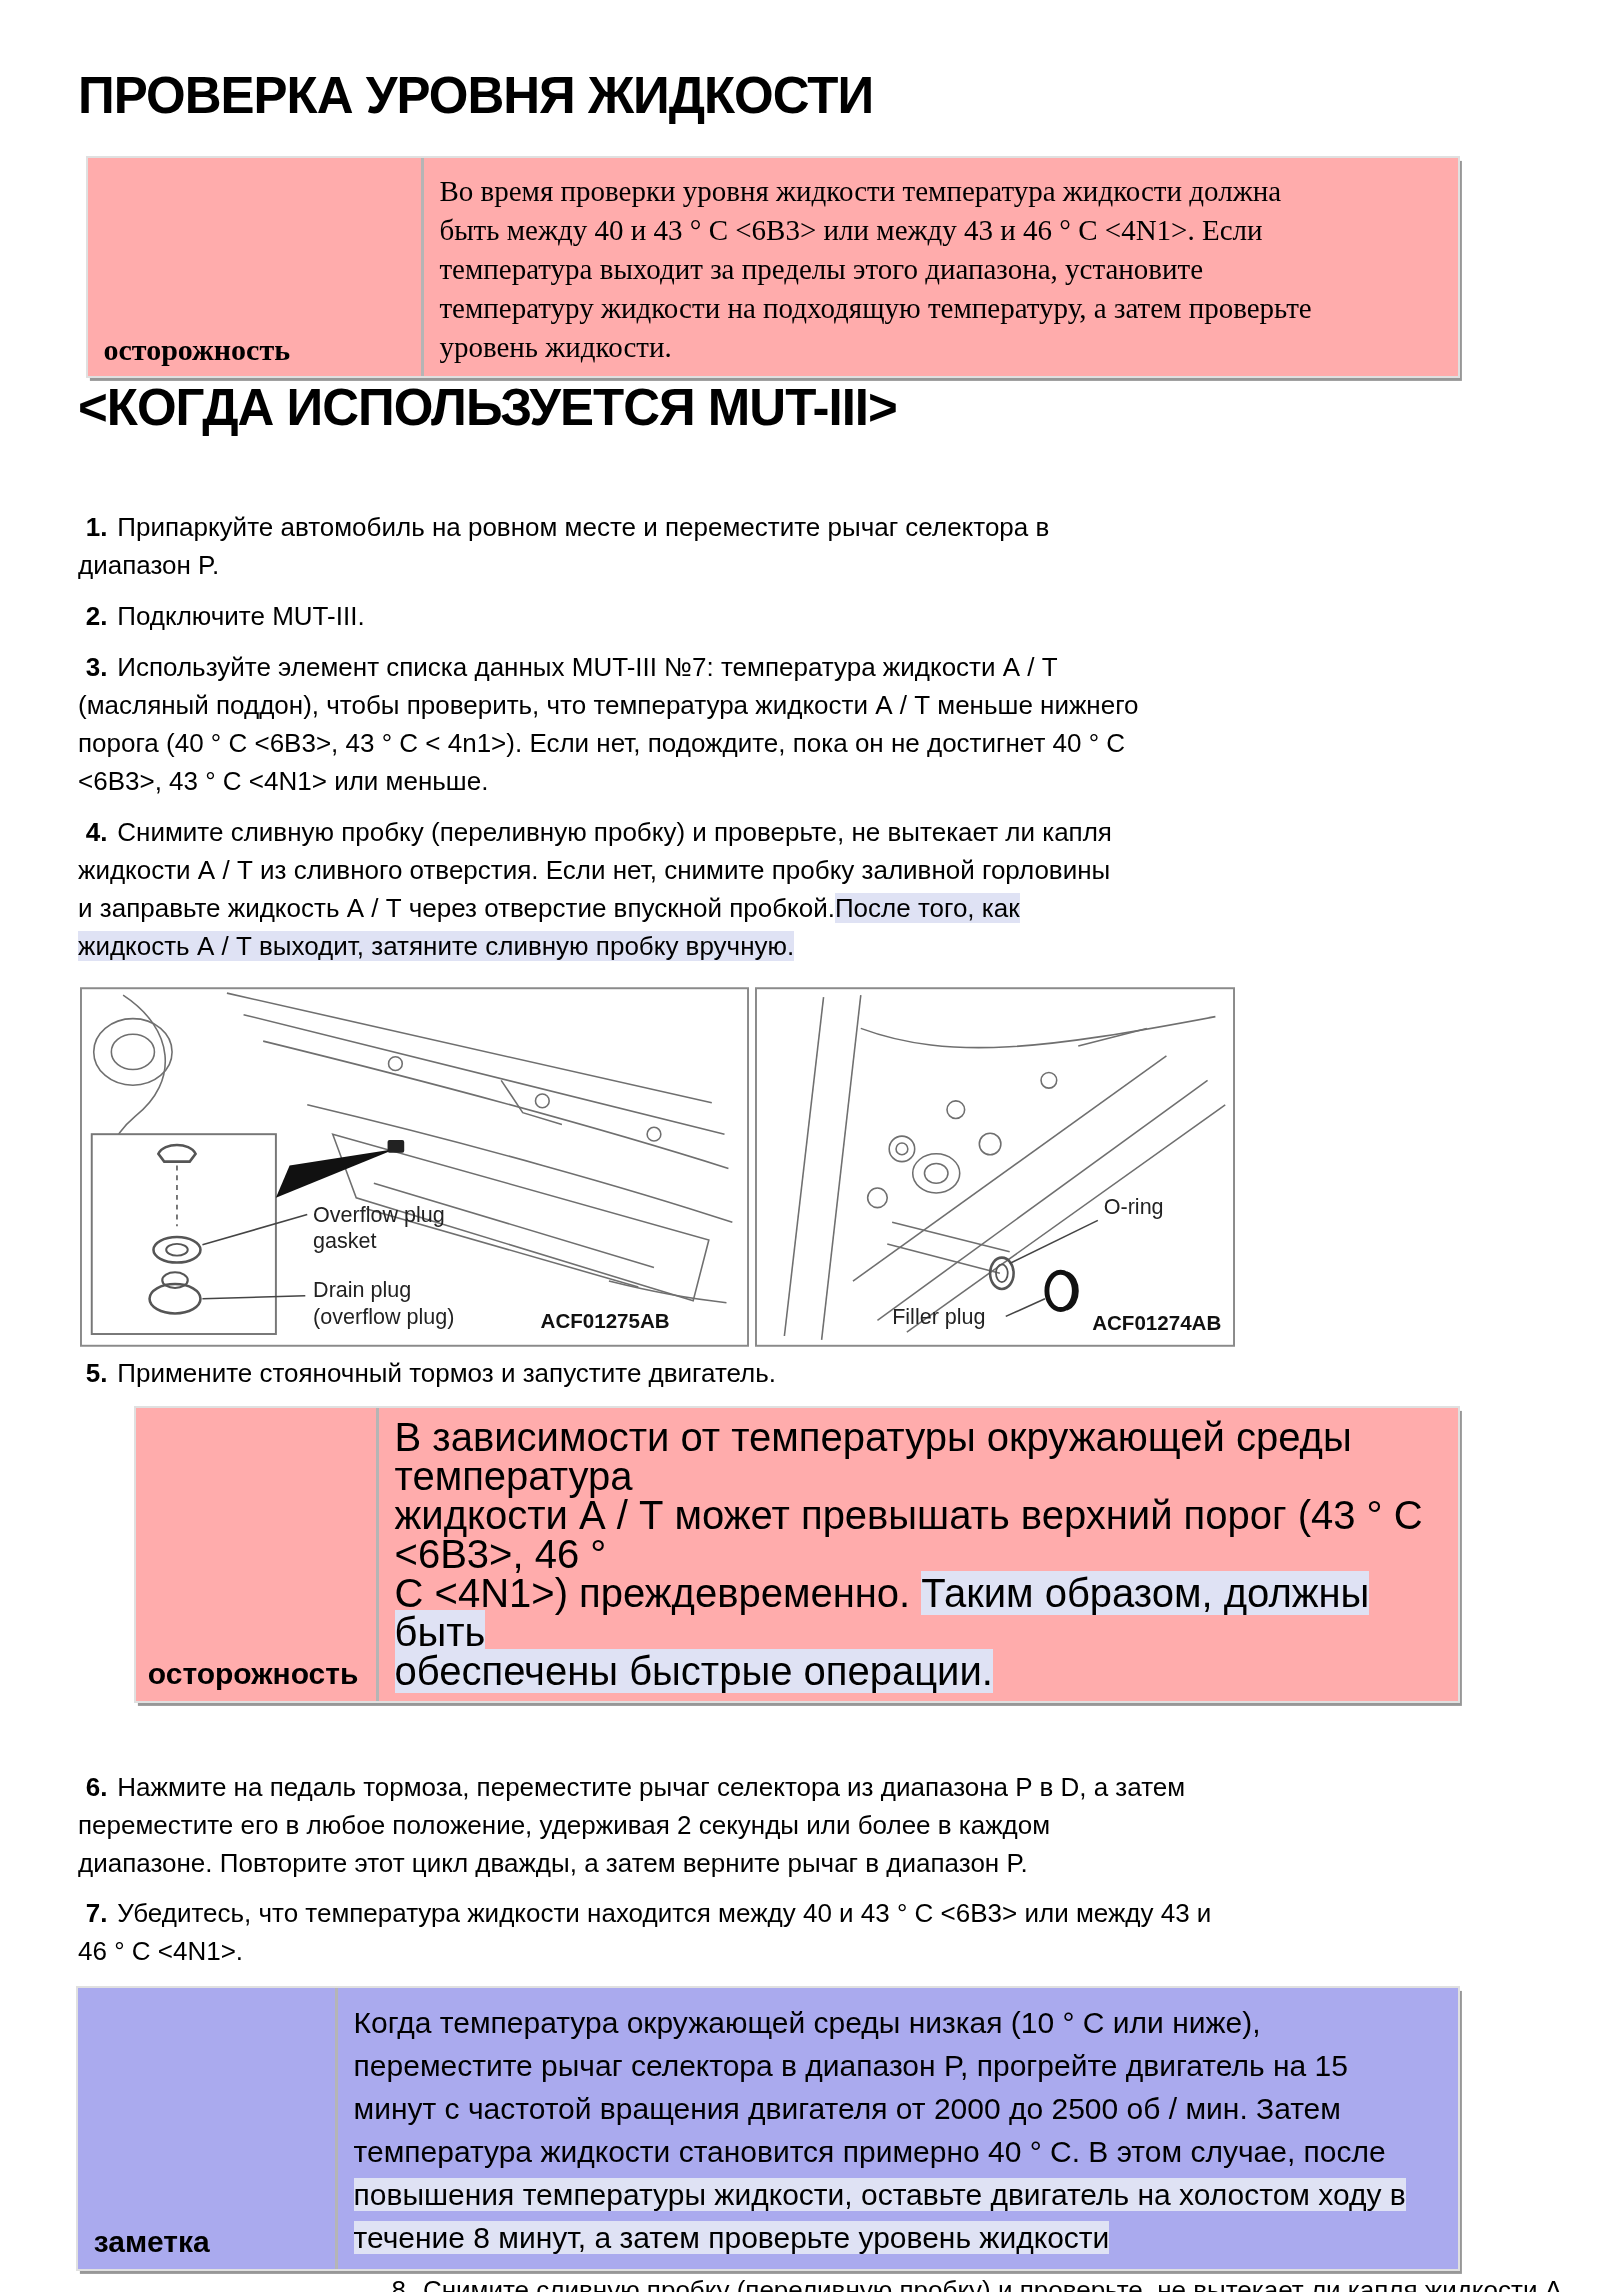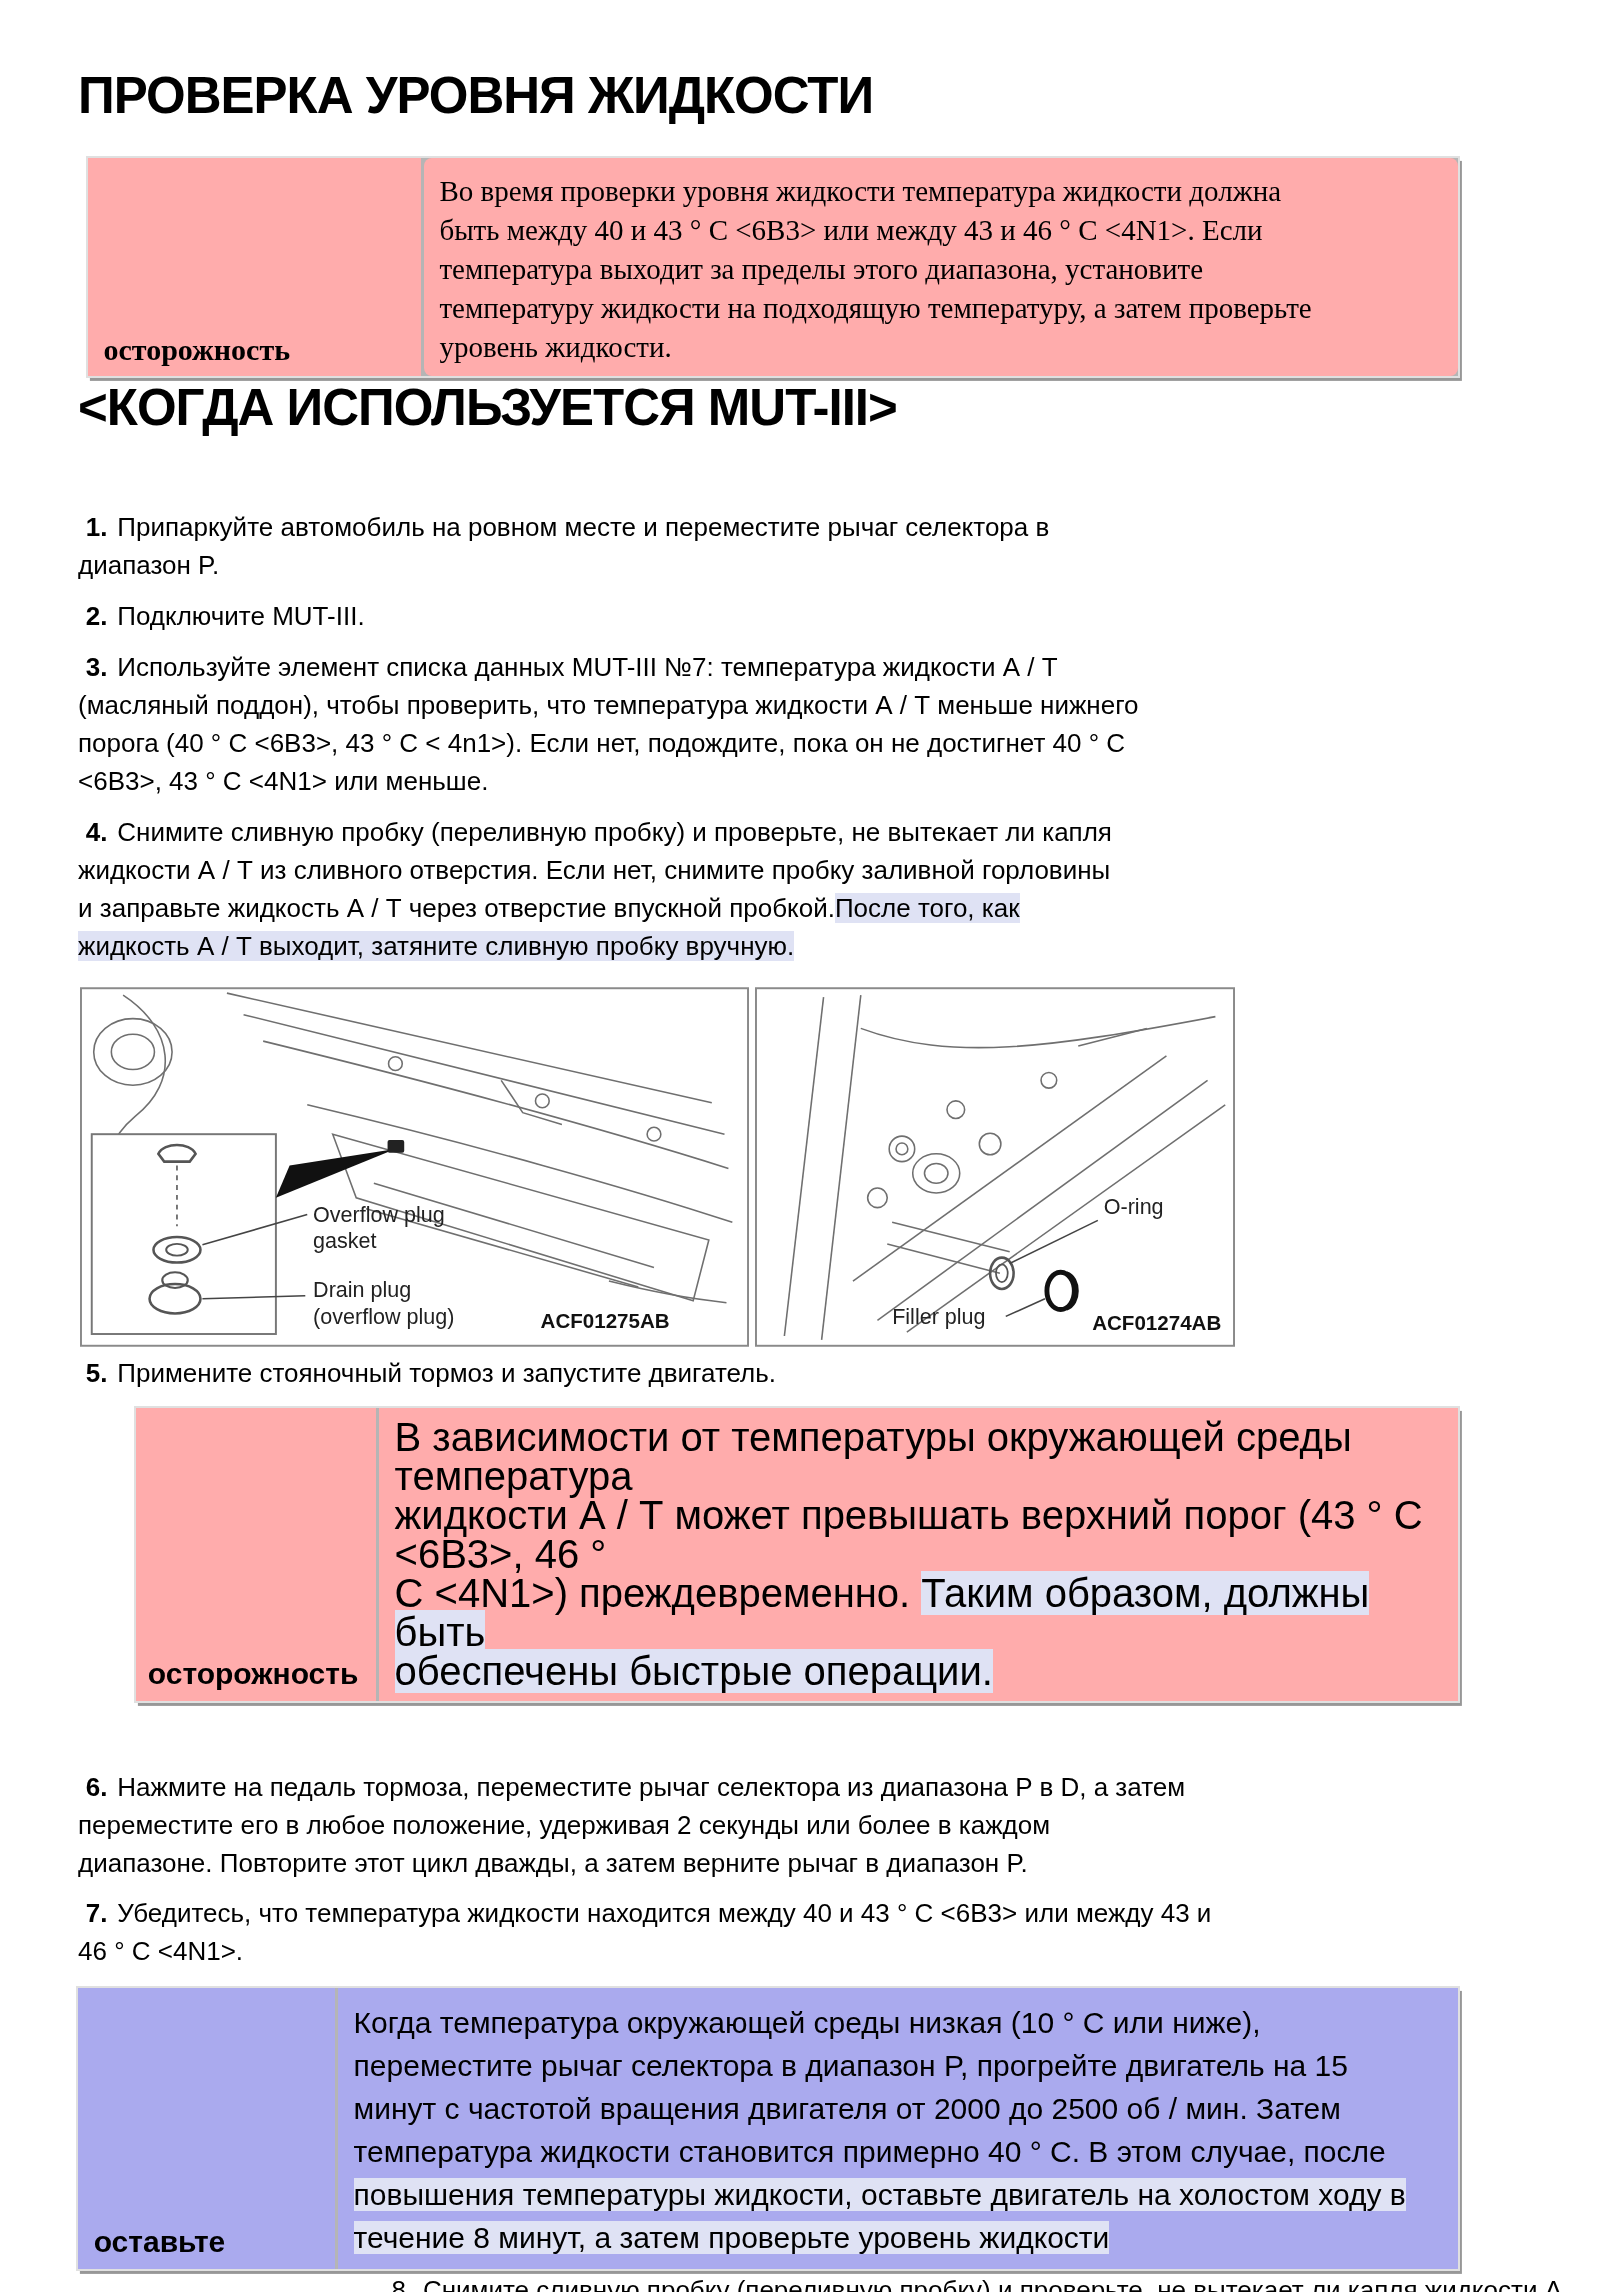--- a/index.html
+++ b/index.html
@@ -29,21 +29,21 @@
     box-shadow:2.9px 3.9px 0 -1px #979797;
     box-sizing:border-box;
   }
   .tbl .cell{box-sizing:border-box;padding:9.8px 15.7px;}
   .tbl .labelcell{display:flex;align-items:flex-end;font-weight:bold;}
   .caution .cell{background:var(--caution-bg);}
   .note .cell{background:var(--note-bg);}
 
   .caution1{margin:31px 0 0 7.8px;width:1374px;}
   .caution1 .labelcell{flex:0 0 333px;font-family:"Liberation Serif","DejaVu Serif",serif;font-size:30px;}
-  .caution1 .bodycell{flex:1;font-family:"Liberation Serif","DejaVu Serif",serif;font-size:29px;line-height:39px;padding-top:13.7px;border-radius:8px;}
+  .caution1 .bodycell{flex:1;font-family:"Liberation Serif","DejaVu Serif",serif;font-size:29px;line-height:39px;padding-top:13.7px;}
 
   .title2{margin:67px 0 0 0;}
 
   .steps{margin-top:71px;}
   p.step{margin:0 0 12.7px 0;font-size:26px;line-height:38px;text-indent:7.8px;}
   p.step .num{font-weight:bold;margin-right:9.8px;}
   p.step .num.plain{font-weight:normal;}
 
   
   .figrow{display:flex;gap:5.9px;margin:3.9px 0 7.8px 2px;}
@@ -191,21 +191,21 @@
   <div class="block67">
     <p class="step"><b class="num">6.</b><span class="pre-line">Нажмите на педаль тормоза, переместите рычаг селектора из диапазона P в D, а затем
 переместите его в любое положение, удерживая 2 секунды или более в каждом
 диапазоне. Повторите этот цикл дважды, а затем верните рычаг в диапазон P.</span></p>
     <p class="step" style="margin-bottom:16px;"><b class="num">7.</b><span class="pre-line">Убедитесь, что температура жидкости находится между 40 и 43 ° C &lt;6B3&gt; или между 43 и
 46 ° C &lt;4N1&gt;.</span></p>
   </div>
 
   <div class="tbl note notebox">
     <div class="cell labelcell">
-        <span>оставьте</span>
+        <span>заметка</span>
       </div>
     <div class="cell bodycell"><span class="pre-line">Когда температура окружающей среды низкая (10 ° C или ниже),
 переместите рычаг селектора в диапазон P, прогрейте двигатель на 15
 минут с частотой вращения двигателя от 2000 до 2500 об / мин. Затем
 температура жидкости становится примерно 40 ° C. В этом случае, после
 </span><span class="pre-line hl">повышения температуры жидкости, оставьте двигатель на холостом ходу в
 течение 8 минут, а затем проверьте уровень жидкости</span></div>
   </div>
 
   <p class="step step8"><b class="num plain">8.</b><span class="pre-line">Снимите сливную пробку (переливную пробку) и проверьте, не вытекает ли капля жидкости А</span></p>

